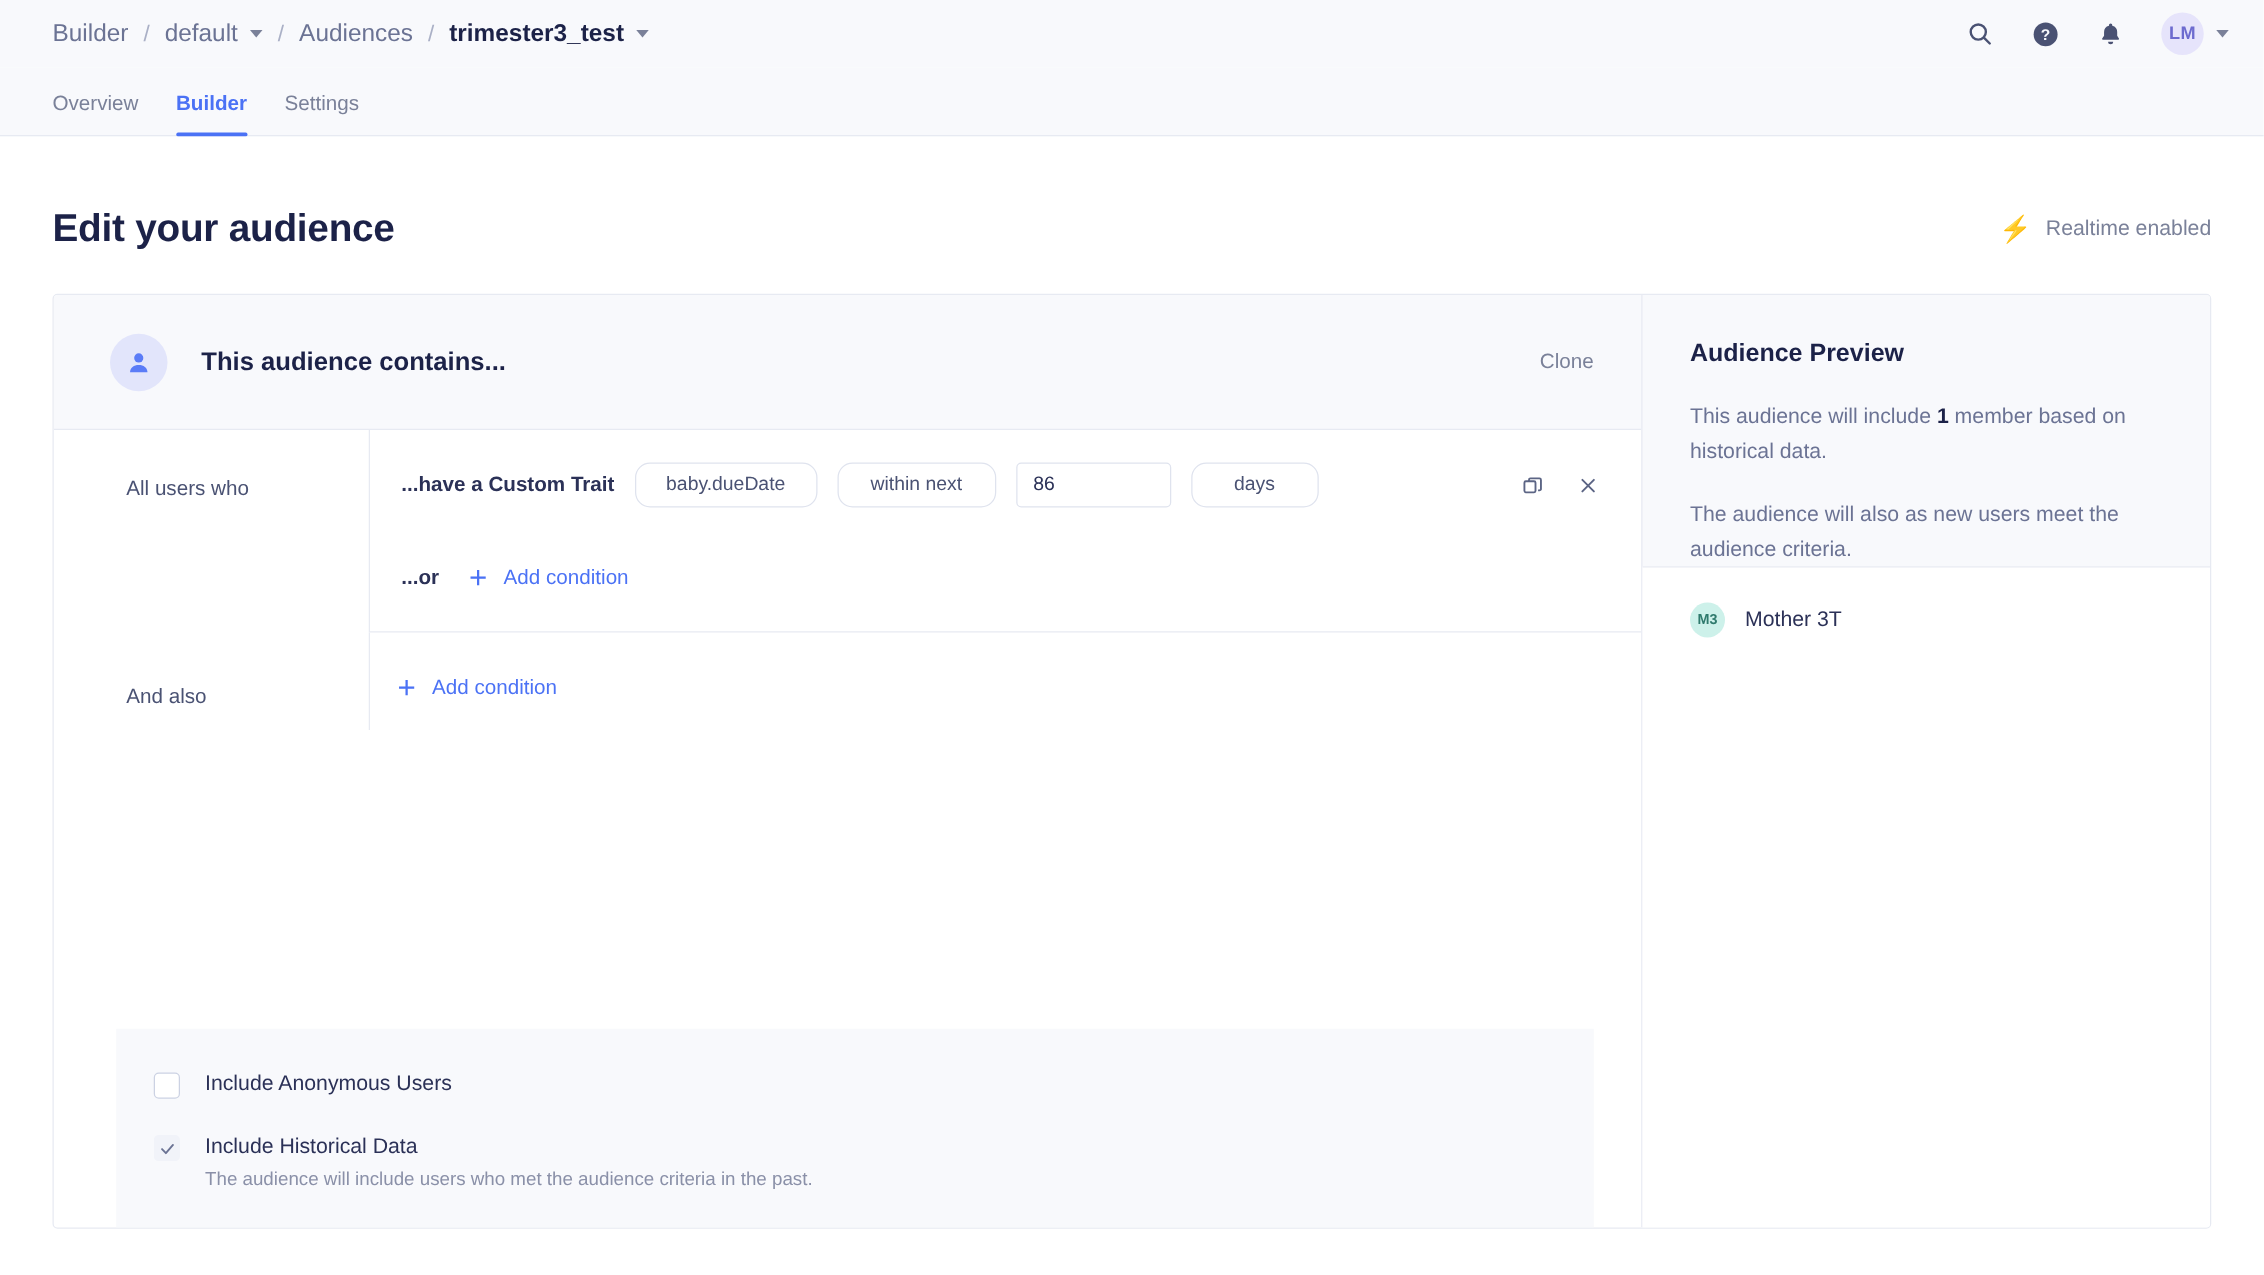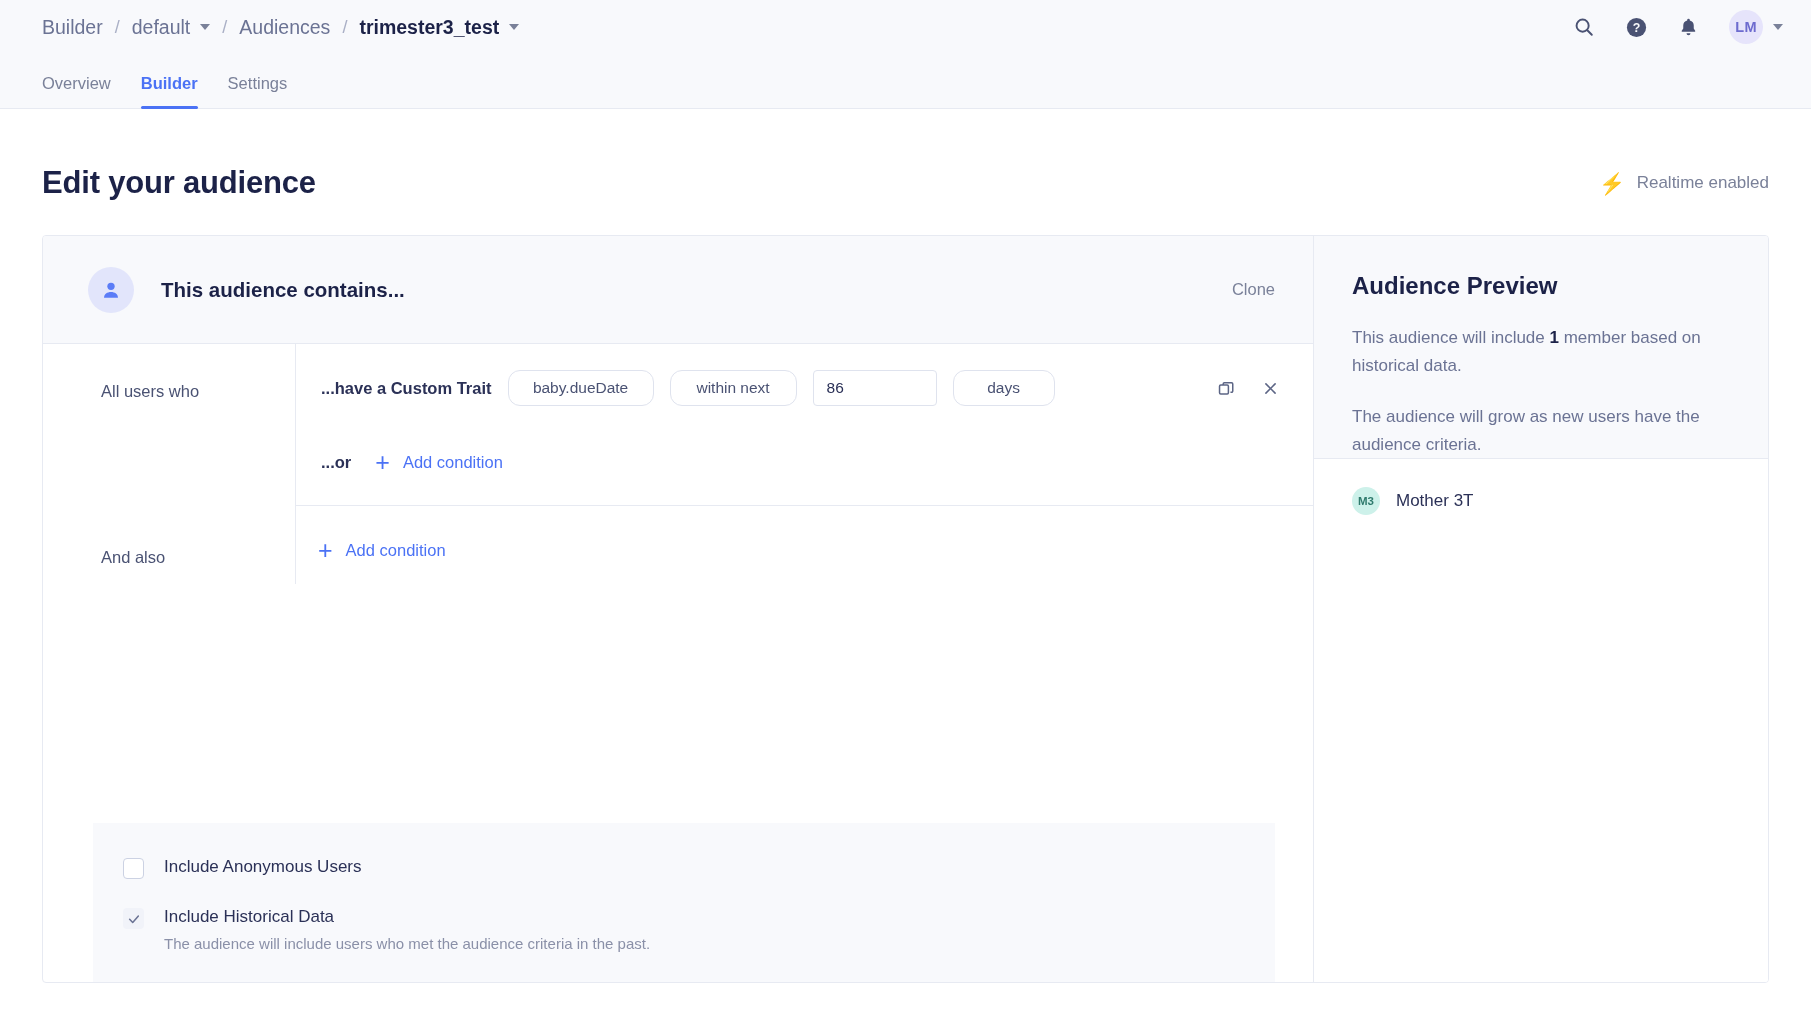--- a/index.html
+++ b/index.html
@@ -186,21 +186,21 @@
     border-color: transparent; background: #f1f3f9;
     display: flex; align-items: center; justify-content: center;
     color: #6b7394;
   }
   .opt-text { margin-left: 20px; }
   .opt-label { font-size: 17px; color: #2b3157; }
   .opt-sub { font-size: 15px; color: #8a90a8; margin-top: 8px; }
 
   
   .rp-pad { padding: 36px 38px 0 38px; }
-  .rp-title { font-size: 24px; font-weight: bold; color: #1c2248; }
+  .rp-title { font-size: 20px; font-weight: bold; color: #1c2248; }
   .rp-para { font-size: 17px; color: #6b7394; line-height: 1.62; margin-top: 24px; }
   .rp-para b { color: #1c2248; font-weight: bold; }
   .rp-tabs { display: flex; gap: 8px; margin-top: 32px; padding-bottom: 26px; }
   .rp-tab {
     font-size: 16.5px; color: #7a8199;
     padding: 9px 20px; border-radius: 5px;
     background: none; border: none; cursor: pointer; font-family: inherit;
   }
   .rp-tab.active { color: #4b72f5; font-weight: bold; background: #eef0f6; }
   .rp-list { flex: 1 1 auto; background: #ffffff; border-top: 1px solid #e7eaf2; padding: 28px 38px; }
@@ -360,21 +360,21 @@
     </div>
 
   </div>
 
   <div class="card-right">
     <div class="rp-pad">
       <div class="rp-title">Audience Preview</div>
       <div class="rp-para">
         <span>This audience will include </span><b>1</b><span> member based on historical data.</span>
       </div>
-      <div class="rp-para">The audience will grow as new users have the audience criteria.</div>
+      <div class="rp-para">The audience will also as new users meet the audience criteria.</div>
     </div>
     <div class="rp-list">
       <div class="member">
         <span class="m-avatar">M3</span>
         <span class="m-name">Mother 3T</span>
       </div>
     </div>
   </div>
 
 </div>

